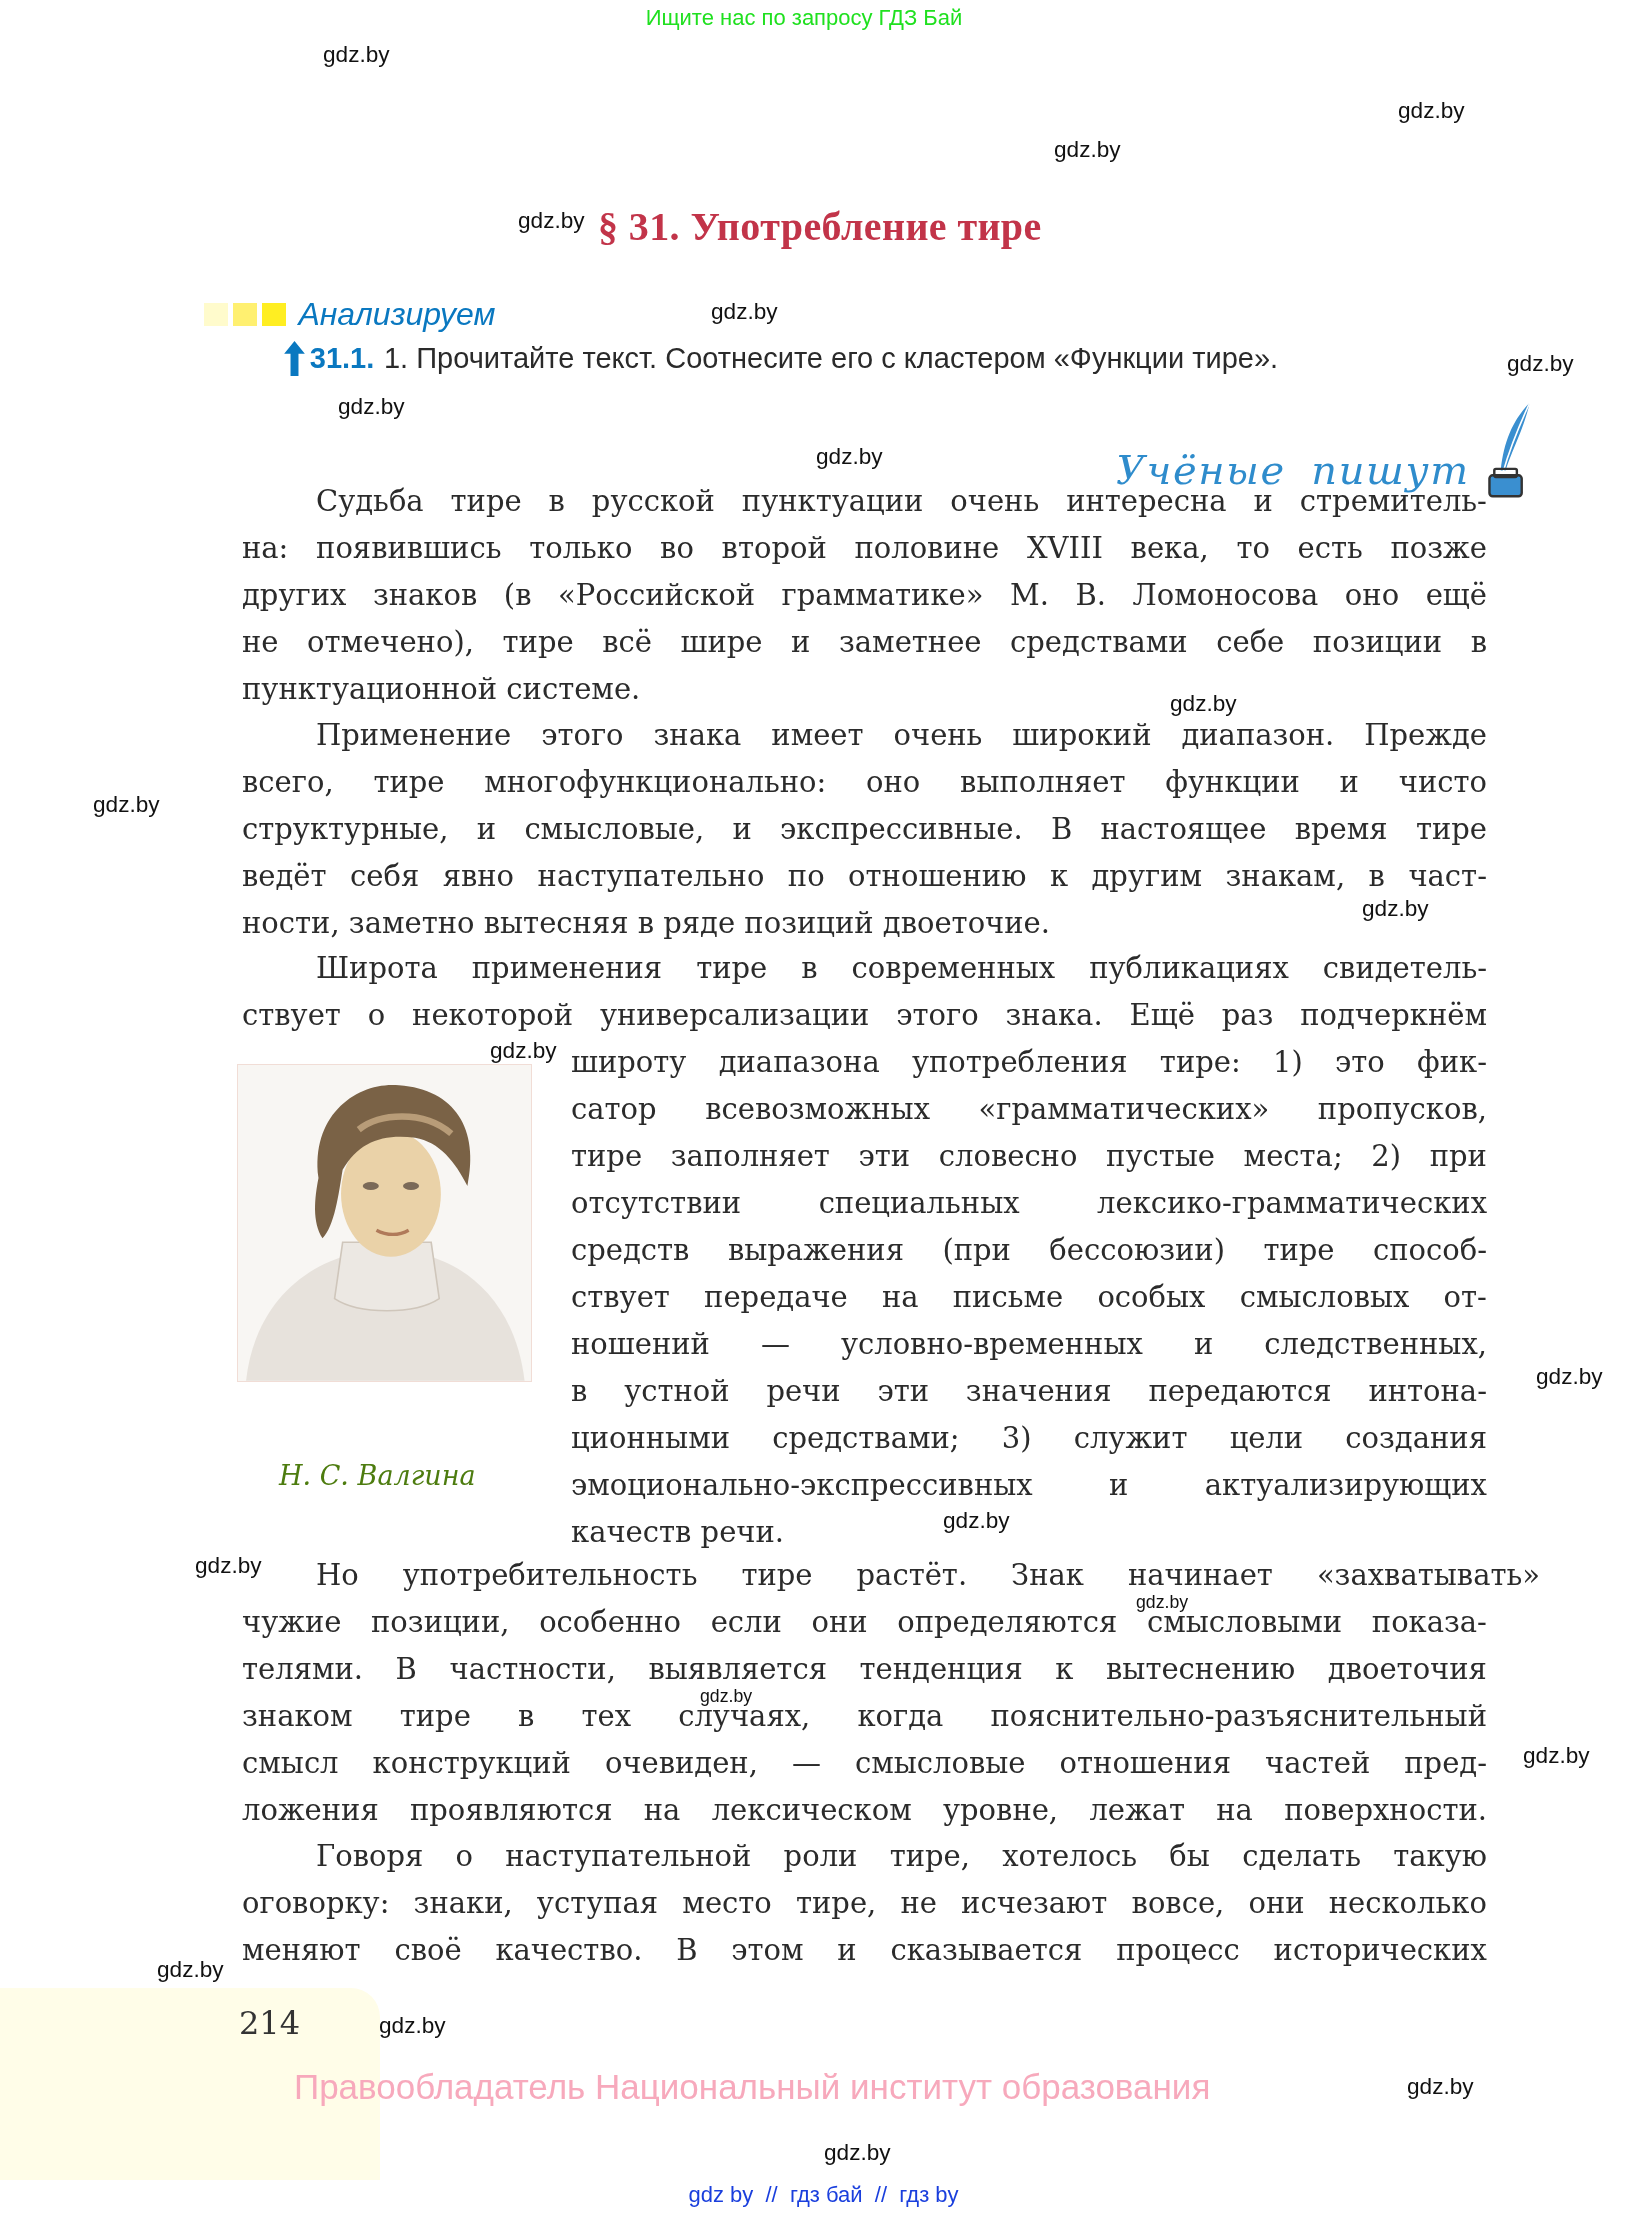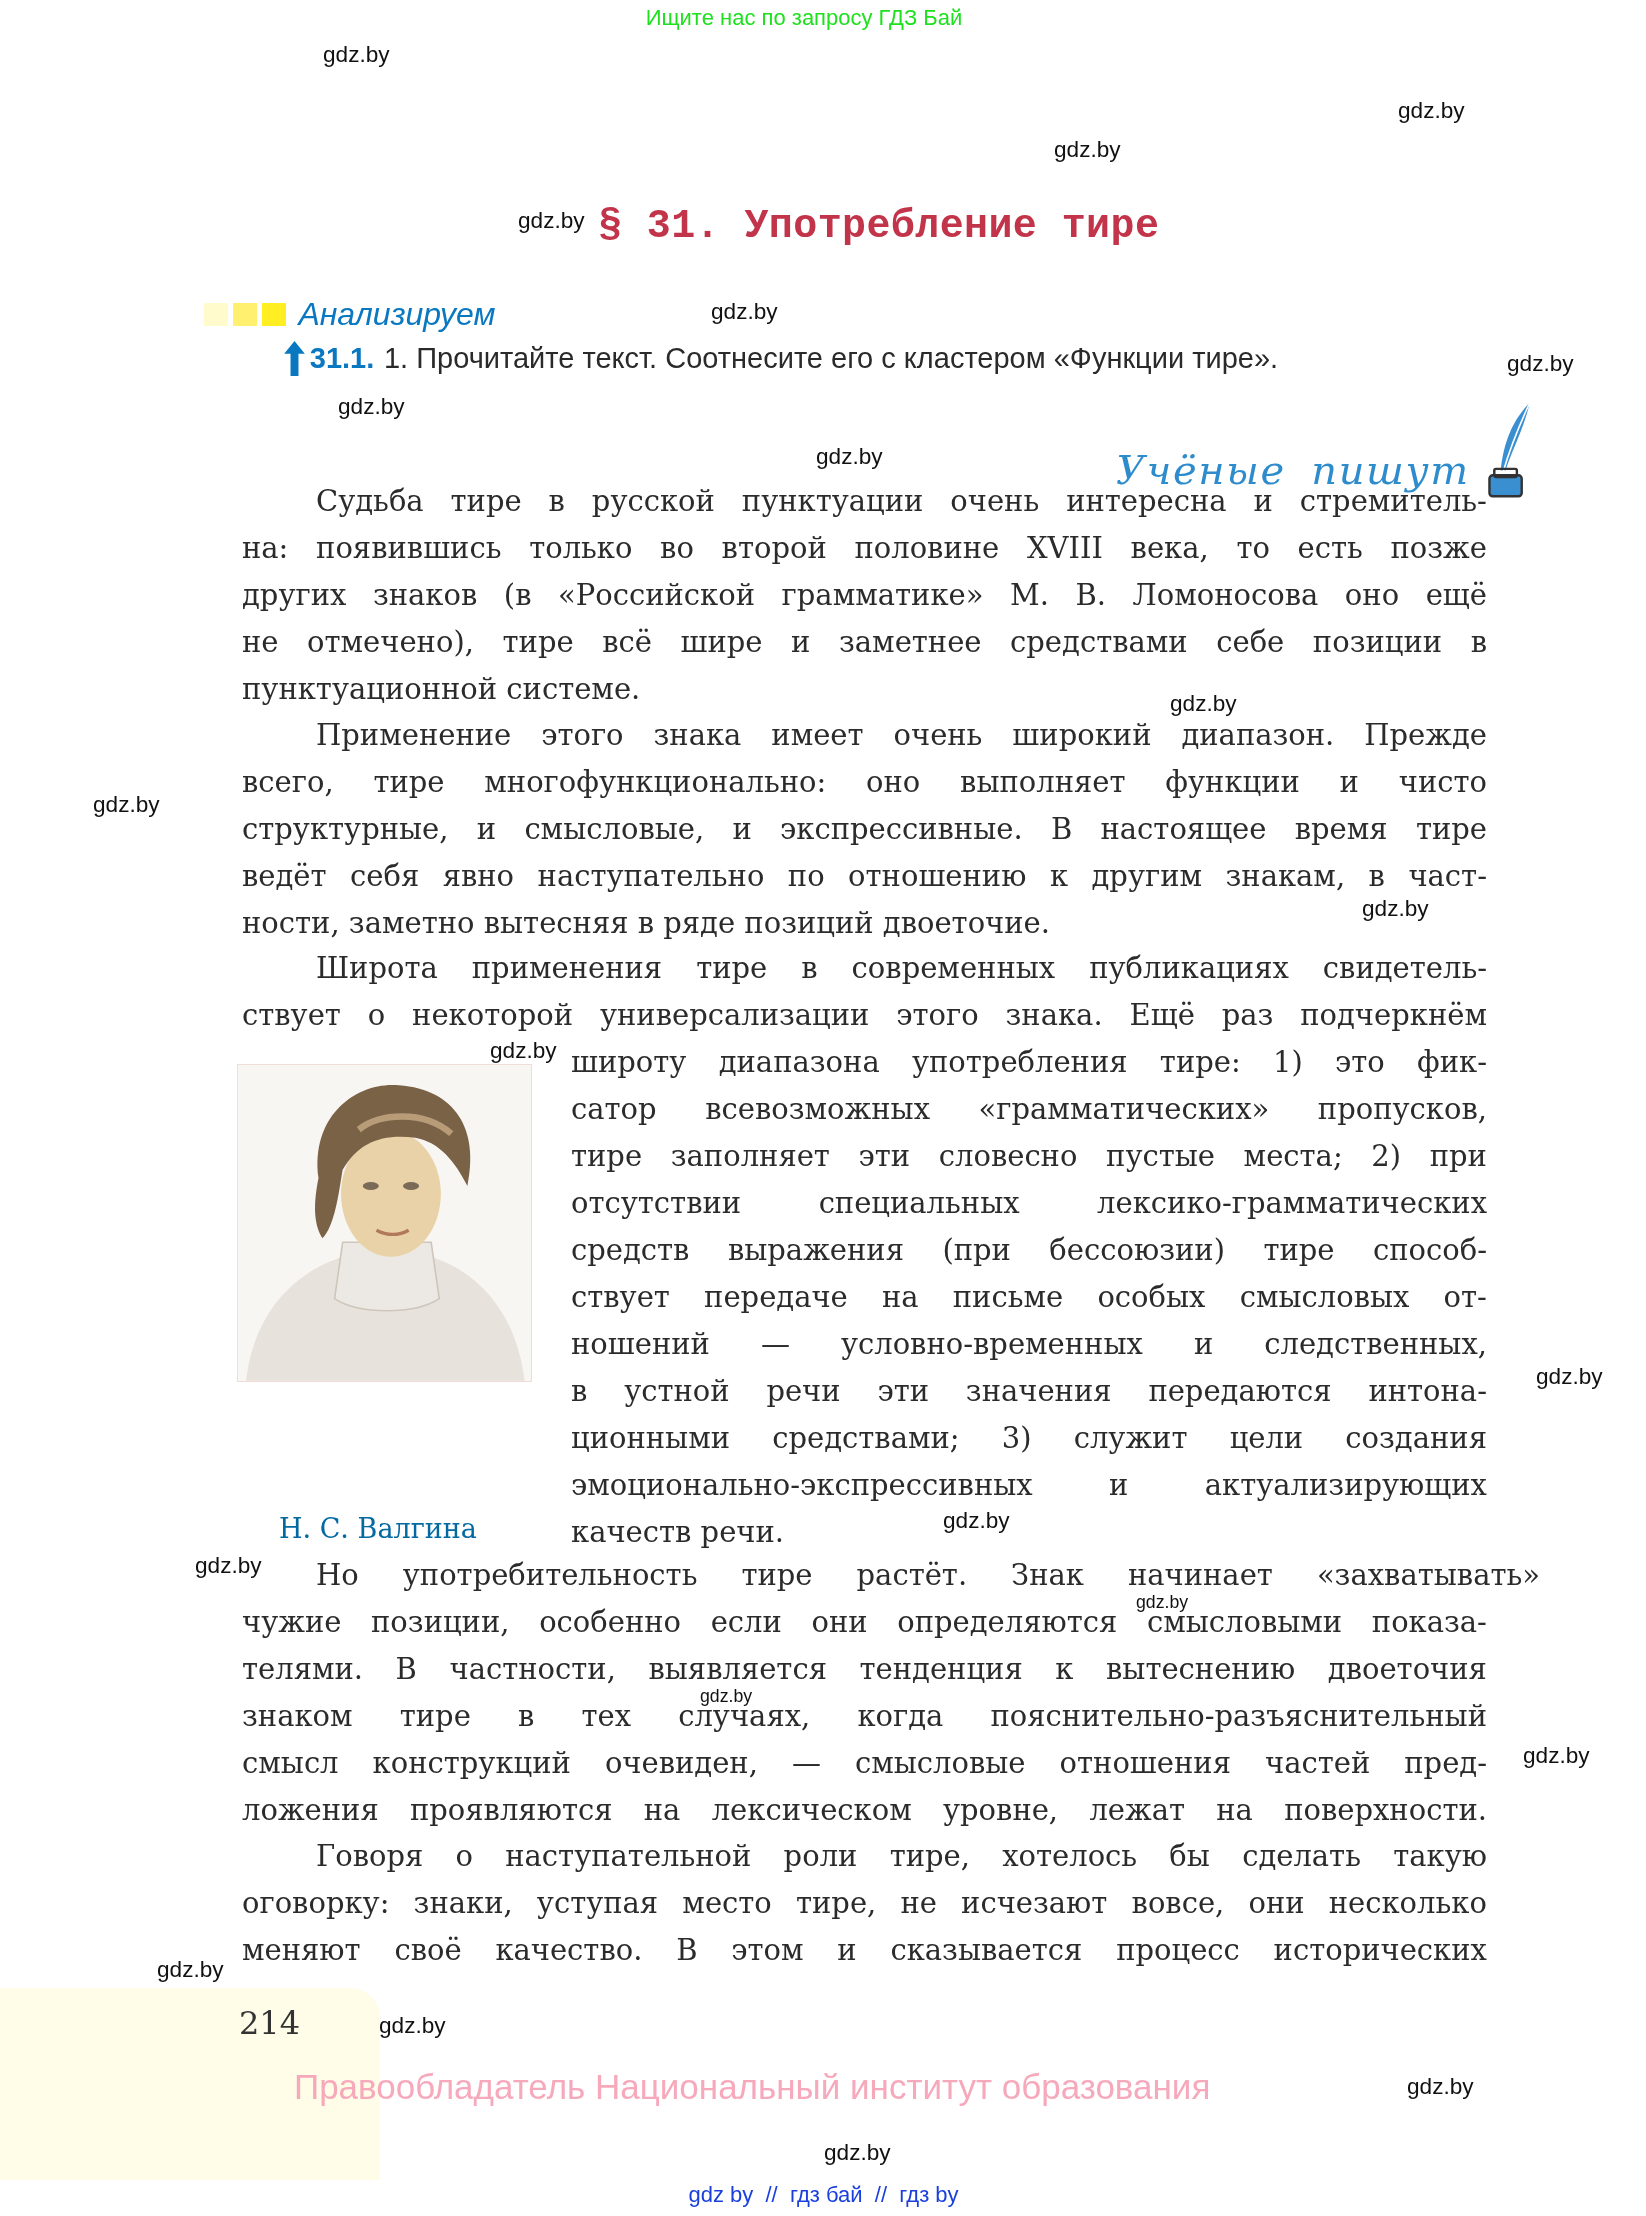--- a/index.html
+++ b/index.html
@@ -1,37 +1,37 @@
 <!DOCTYPE html>
 <html style="font-size:13px"><head>
 <meta charset="utf-8">
 <style>
   html, body { margin: 0; padding: 0; background: #ffffff; }
   body { width: 1647px; height: 2216px; position: relative; overflow: hidden; }
   .wm { position: absolute; font-family: "Liberation Sans", sans-serif; font-size: 22.6px; color: #111; white-space: nowrap; line-height: 1; }
   .wm.small { font-size: 17.7px; }
   .top-banner { position: absolute; top: 4.8px; left: 0; width: 1608px; text-align: center; font-family: "Liberation Sans", sans-serif; font-size: 22px; color: #1fe01f; line-height: 26px; }
-  .title { position: absolute; top: 203px; left: 598px; font-family: Liberation Mono, monospace; font-weight: bold; font-size: 40px; color: #c23449; line-height: 48px; white-space: nowrap; letter-spacing: 0.4px; }
+  .title { position: absolute; top: 203px; left: 598px; font-family: Liberation Serif, serif; font-weight: bold; font-size: 40px; color: #c23449; line-height: 48px; white-space: nowrap; letter-spacing: 0.4px; }
   .section-row { position: absolute; top: 297px; left: 204px; height: 35px; display: flex; align-items: center; font-style: italic; }
   .sq { width: 24px; height: 22.6px; margin-right: 4.8px; }
   .section-label { font-family: "Liberation Sans", sans-serif; font-size: 32px; color: #0a78c0; margin-left: 8px; line-height: 35px; }
   .exercise-row { position: absolute; top: 338px; left: 284px; display: flex; align-items: center; white-space: nowrap; height: 40px; }
   .ex-arrow { width: 21px; height: 35px; margin-right: 4.8px; }
   .ex-num { font-family: "Liberation Sans", sans-serif; font-weight: bold; font-size: 29px; color: #0a78c0; margin-right: 9.7px; }
   .ex-text { font-family: "Liberation Sans", sans-serif; font-size: 29px; color: #2a2a2a; }
   .scientists { position: absolute; top: 401px; left: 1116px; display: flex; align-items: flex-end; text-align: center; }
   .sci-label { font-family: "DejaVu Serif", serif; font-style: italic; font-size: 40px; color: #2f8ccc; letter-spacing: 1.6px; line-height: 56px; word-spacing: 11.3px; }
   .sci-icon { width: 50px; height: 97px; margin-left: 13px; }
   .body-text { font-family: "DejaVu Serif", serif; font-size: 29px; color: #2b2b2b; line-height: 47px; }
   .block { position: absolute; text-align: justify; text-align-last: justify; }
   .line { height: 47px; white-space: nowrap; display: flex; justify-content: space-between; }
   .line.last { justify-content: flex-start; }
   .line span { display: inline-block; }
   .portrait { position: absolute; left: 237px; top: 1064px; width: 293px; height: 316px; border: 1.6px solid #f1ddd6; background: #f8f6f3; overflow: hidden; }
-  .caption { position: absolute; top: 1513px; left: 279px; font-family: "DejaVu Serif", serif; font-size: 27px; color: #0369a1; white-space: nowrap; }
+  .caption { position: absolute; top: 1460px; left: 279px; font-family: "DejaVu Serif", serif; font-style: italic; font-size: 27px; color: #4d7c0f; white-space: nowrap; }
   .page-tab { position: absolute; left: 0; top: 1988px; width: 380px; height: 192px; background: #fffde8; border-top-right-radius: 29px; }
   .page-num { position: absolute; left: 239px; top: 2004px; font-family: "DejaVu Serif", serif; font-size: 32px; color: #333; }
   .copyright { position: absolute; top: 2067px; left: 294px; font-family: "Liberation Sans", sans-serif; font-size: 35px; color: #f7a9bc; white-space: nowrap; }
   .footer-links { position: absolute; top: 2182px; left: 0; width: 1647px; text-align: center; font-family: "Liberation Sans", sans-serif; font-size: 22px; color: #1a3fdd; white-space: pre; }
 </style>
 </head>
 <body>
 
 <div class="top-banner">Ищите нас по запросу ГДЗ Бай</div>
 

